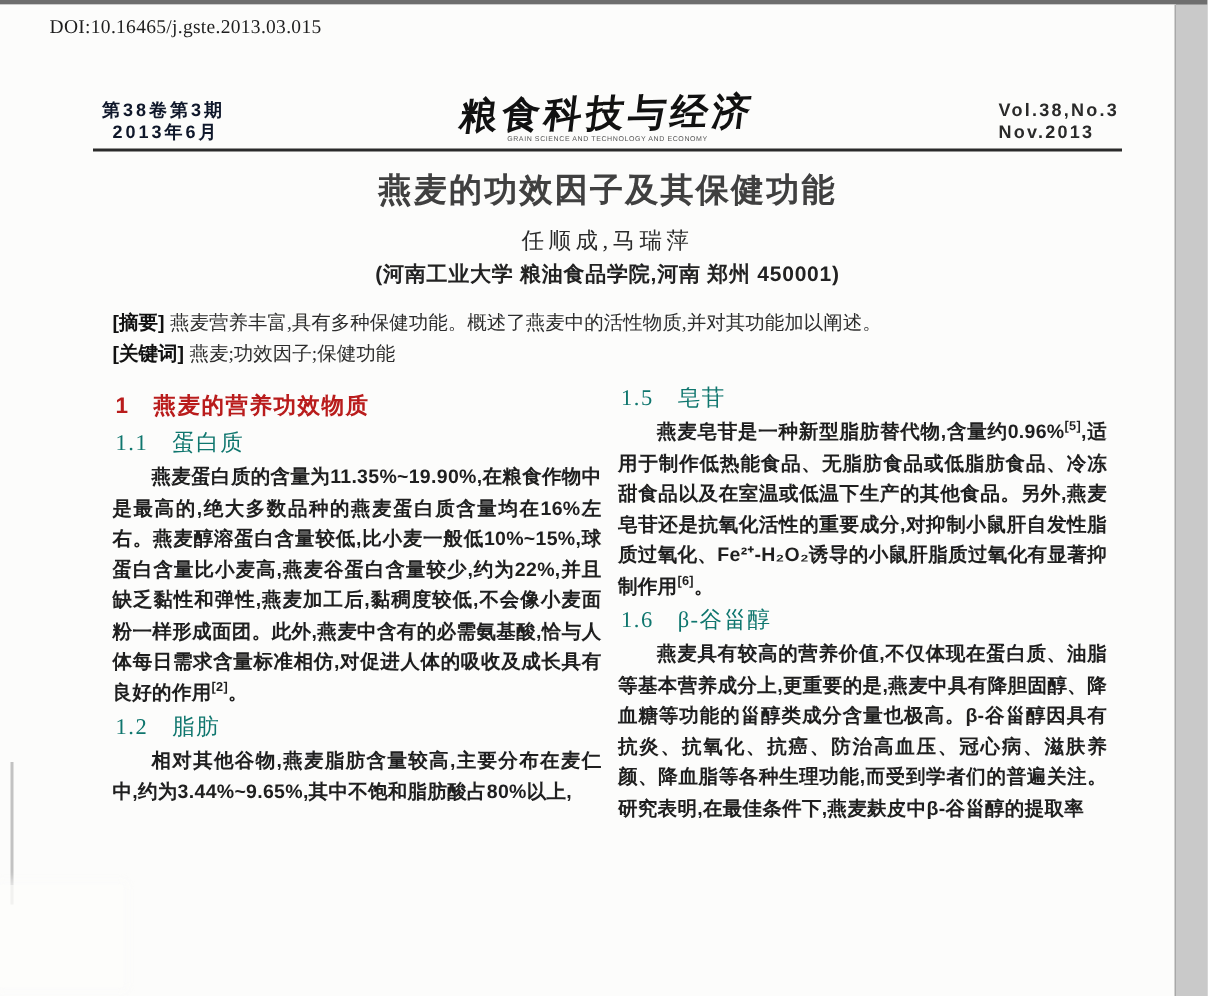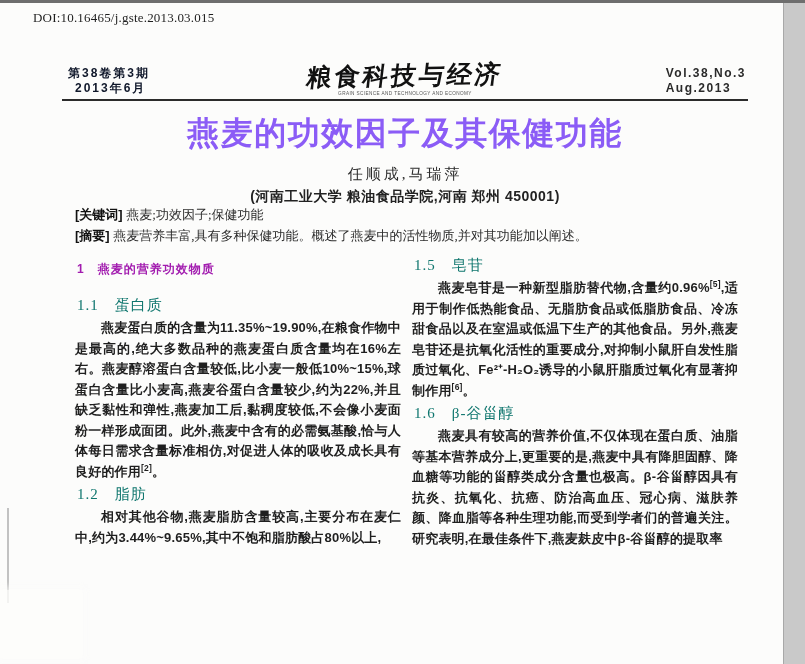--- a/index.html
+++ b/index.html
@@ -23,39 +23,39 @@
               color:#2a2a2a; letter-spacing:1.5px; line-height:15px; text-align:left; }
   .jh-logo { position:absolute; left:0; right:0; top:-4px; text-align:center; }
   .jh-logo .logo-cn { font-family:"Liberation Serif", serif; font-weight:bold; font-size:25px;
                       color:#111; letter-spacing:3px; display:inline-block;
                       transform:skewX(-8deg) rotate(-1deg); }
   .jh-logo .logo-en { font-size:6px; transform:scale(0.78); color:#555; letter-spacing:0.5px;
                       margin-top:-2px; white-space:nowrap; }
   .header-rule { position:absolute; left:62px; top:96px; width:686px; height:2px; background:#2b2b2b; }
 
   .title-block { position:absolute; left:62px; top:109px; width:686px; text-align:center; }
-  .article-title { font-size:32px; font-weight:bold; color:#8b5cf6; letter-spacing:1.5px; }
+  .article-title { font-size:22px; font-weight:bold; color:#404040; letter-spacing:1.5px; }
   .article-authors { margin-top:9px; font-family:"Liberation Serif", serif; font-size:15px;
                      color:#2a2a2a; letter-spacing:3px; }
   .article-affiliation { margin-top:4px; font-size:14px; font-weight:bold; color:#222;
                          letter-spacing:0.5px; }
 
   .abstract-block { position:absolute; left:75px; top:201px; width:664px; font-size:13px;
                     line-height:21px; color:#2d2d2d; }
   .abstract-block .label { font-weight:bold; font-family:"Liberation Sans", sans-serif; color:#111; }
   .abstract-block .kaiti { font-family:"Liberation Serif", serif; }
 
   .body-columns { position:absolute; left:75px; top:250px; width:664px; display:flex; gap:11px; }
   .column { width:326px; flex:0 0 326px; }
 
   .para { font-size:13px; line-height:20.5px; font-weight:600; color:#1f1f1f;
           text-align:justify; letter-spacing:0.2px; }
   .para.indent { text-indent:26px; }
   .para sup { font-size:8.5px; font-weight:600; vertical-align:super; line-height:0; }
-  .h1 { font-size:12px; font-weight:bold; color:#a21caf; margin:8px 0 18px 2px; letter-spacing:1px; }
+  .h1 { font-size:15px; font-weight:bold; color:#b91c1c; margin:8px 0 6px 2px; letter-spacing:1px; }
   .h2 { font-family:"Liberation Serif", serif; font-size:15px; font-weight:500;
         color:#0f766e; margin:3px 0 3px 2px; letter-spacing:1px; }
 
   
   .artifact-line { position:absolute; left:7px; top:505px; width:2px; height:95px;
                    background:#c2c2c2; z-index:5; }
   .artifact-overlay { position:absolute; left:0; top:587px; width:82px; height:68px;
                       background:rgba(252,252,250,0.82); z-index:5;
                       box-shadow:0 0 6px 4px rgba(252,252,250,0.6); }
 </style>
@@ -72,39 +72,39 @@
     <div class="jh-left">
       <div>第38卷第3期</div>
       <div class="line2">2013年6月</div>
     </div>
     <div class="jh-logo">
       <div class="logo-cn">粮食科技与经济</div>
       <div class="logo-en">GRAIN SCIENCE AND TECHNOLOGY AND ECONOMY</div>
     </div>
     <div class="jh-right">
       <div>Vol.38,No.3</div>
-      <div>Aug.2013</div>
+      <div>Nov.2013</div>
     </div>
   </div>
   <div class="header-rule"></div>
 
   <div class="title-block">
     <div class="article-title">燕麦的功效因子及其保健功能</div>
     <div class="article-authors">任顺成,马瑞萍</div>
     <div class="article-affiliation">(河南工业大学 粮油食品学院,河南 郑州  450001)</div>
   </div>
 
   <div class="abstract-block">
     <div>
+      <span class="label">[摘要]</span>
+      <span class="kaiti">燕麦营养丰富,具有多种保健功能。概述了燕麦中的活性物质,并对其功能加以阐述。</span>
+    </div>
+    <div>
       <span class="label">[关键词]</span>
       <span class="kaiti">燕麦;功效因子;保健功能</span>
-    </div>
-    <div>
-      <span class="label">[摘要]</span>
-      <span class="kaiti">燕麦营养丰富,具有多种保健功能。概述了燕麦中的活性物质,并对其功能加以阐述。</span>
     </div>
   </div>
 
   <div class="body-columns">
     <div class="column">
         <div class="h1">1　燕麦的营养功效物质</div>
         <div class="h2">1.1　蛋白质</div>
         <p class="para indent"><span>燕麦蛋白质的含量为11.35%~19.90%,在粮食作物中是最高的,绝大多数品种的燕麦蛋白质含量均在16%左右。燕麦醇溶蛋白含量较低,比小麦一般低10%~15%,球蛋白含量比小麦高,燕麦谷蛋白含量较少,约为22%,并且缺乏黏性和弹性,燕麦加工后,黏稠度较低,不会像小麦面粉一样形成面团。此外,燕麦中含有的必需氨基酸,恰与人体每日需求含量标准相仿,对促进人体的吸收及成长具有良好的作用</span><sup>[2]</sup><span>。</span></p>
         <div class="h2">1.2　脂肪</div>
         <p class="para indent"><span>相对其他谷物,燕麦脂肪含量较高,主要分布在麦仁中,约为3.44%~9.65%,其中不饱和脂肪酸占80%以上,</span></p>

